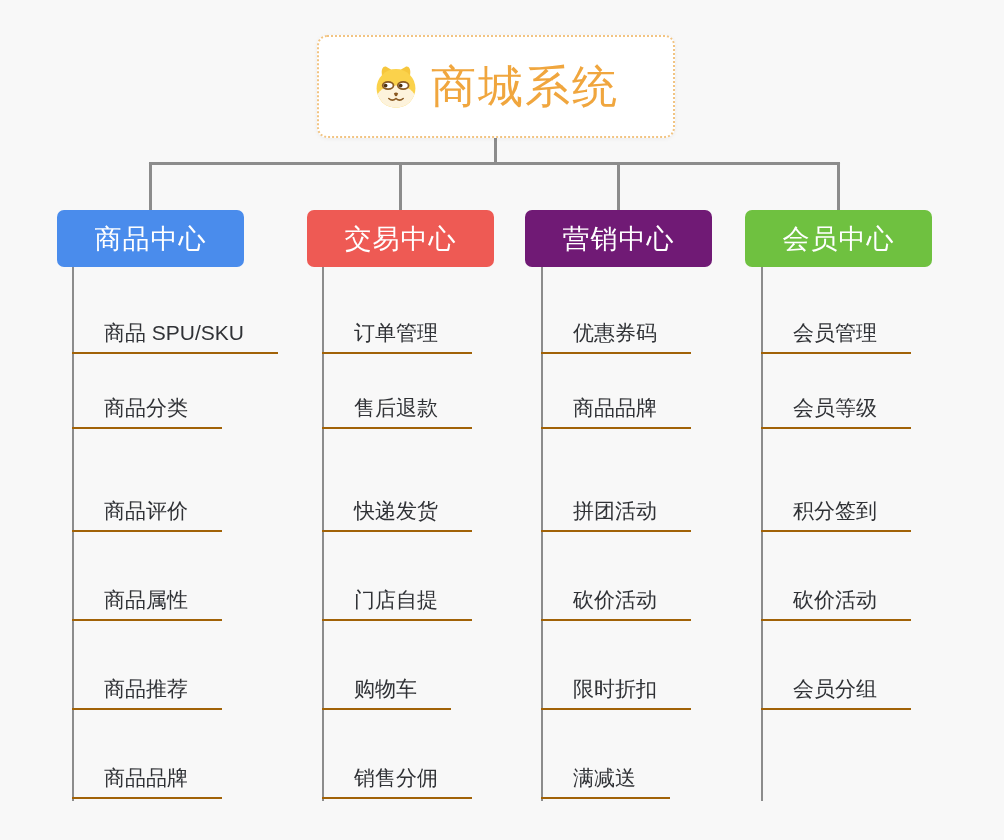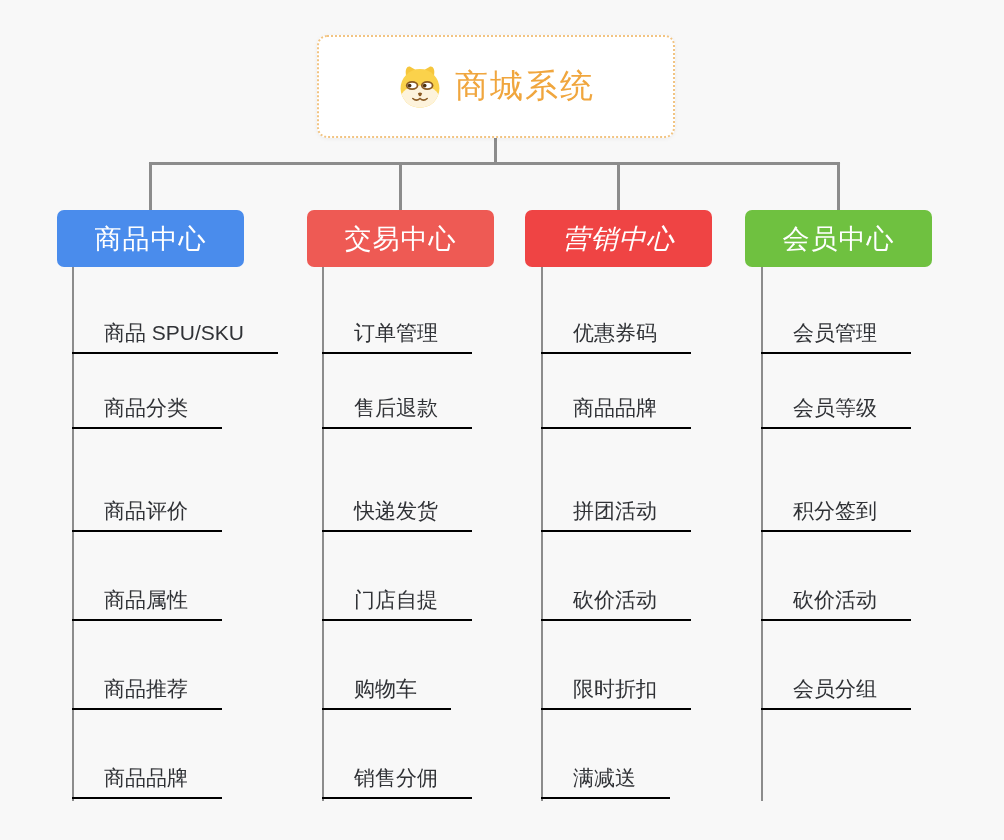--- a/index.html
+++ b/index.html
@@ -24,40 +24,40 @@
   
   .root-node{
     position:absolute;left:317px;top:35px;width:358px;height:103px;
     background:#ffffff;border:2px dotted #f2c482;border-radius:10px;
     box-sizing:border-box;
     display:flex;align-items:center;justify-content:center;
     box-shadow:0 1px 4px rgba(0,0,0,0.05);
     cursor:pointer;
   }
   .root-title{
-    color:#f0a63e;font-size:33px;letter-spacing:2px;font-weight:500;
+    color:#f0a63e;font-size:45px;letter-spacing:2px;font-weight:500;
     margin-left:12px;white-space:nowrap;
   }
   .dog{width:46px;height:46px;display:block;}
   
   .branch{
     position:absolute;top:210px;width:187px;height:57px;
     border-radius:7px;
     display:flex;align-items:center;justify-content:center;
     color:#ffffff;font-size:27px;font-weight:500;letter-spacing:1px;
     cursor:pointer;
   }
   .branch.b1{left:57px}.branch.b2{left:307px}.branch.b3{left:525px}.branch.b4{left:745px}
   
   .item{
     position:absolute;height:38px;
     padding:0 34px 5px 32px;
     box-sizing:border-box;
     display:flex;align-items:flex-end;
-    border-bottom:2px solid #000000;
+    border-bottom:2px solid #a16207;
     font-size:21px;color:#303236;white-space:nowrap;
     cursor:pointer;
   }
   .item.c1{left:72px}.item.c2{left:322px}.item.c3{left:541px}.item.c4{left:761px}
   .item.r1{top:316px}.item.r2{top:391px}.item.r3{top:494px}
   .item.r4{top:583px}.item.r5{top:672px}.item.r6{top:761px}
 </style>
 </head>
 <body>
 
@@ -94,21 +94,21 @@
     </svg>
     <span class="root-title">商城系统</span>
   </div>
 
   <div class="branch b2" style="background-color: rgb(238, 90, 84);">
     <span>交易中心</span>
   </div>
   <div class="branch b1" style="background-color: rgb(74, 140, 236);">
     <span>商品中心</span>
   </div>
-  <div class="branch b3" style="background-color: #ef4444; font-style: italic;">
+  <div class="branch b3" style="background-color: #701a75;">
     <span>营销中心</span>
   </div>
   <div class="branch b4" style="background-color: rgb(111, 193, 64);">
     <span>会员中心</span>
   </div>
 
   <div class="item c1 r1">商品 SPU/SKU</div>
   <div class="item c1 r2">商品分类</div>
   <div class="item c1 r3">商品评价</div>
   <div class="item c1 r4">商品属性</div>

